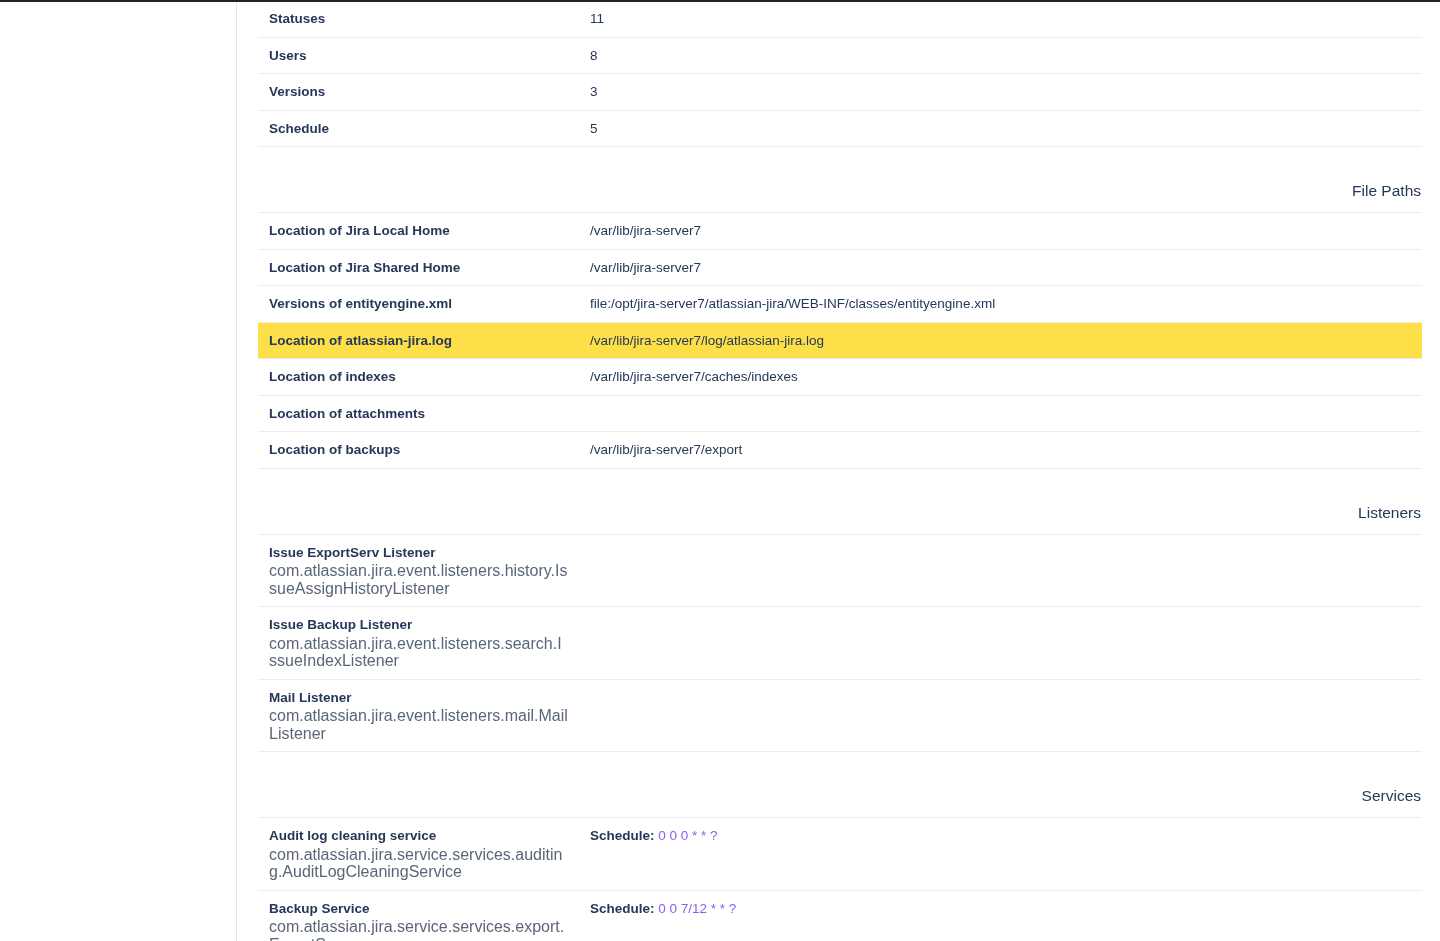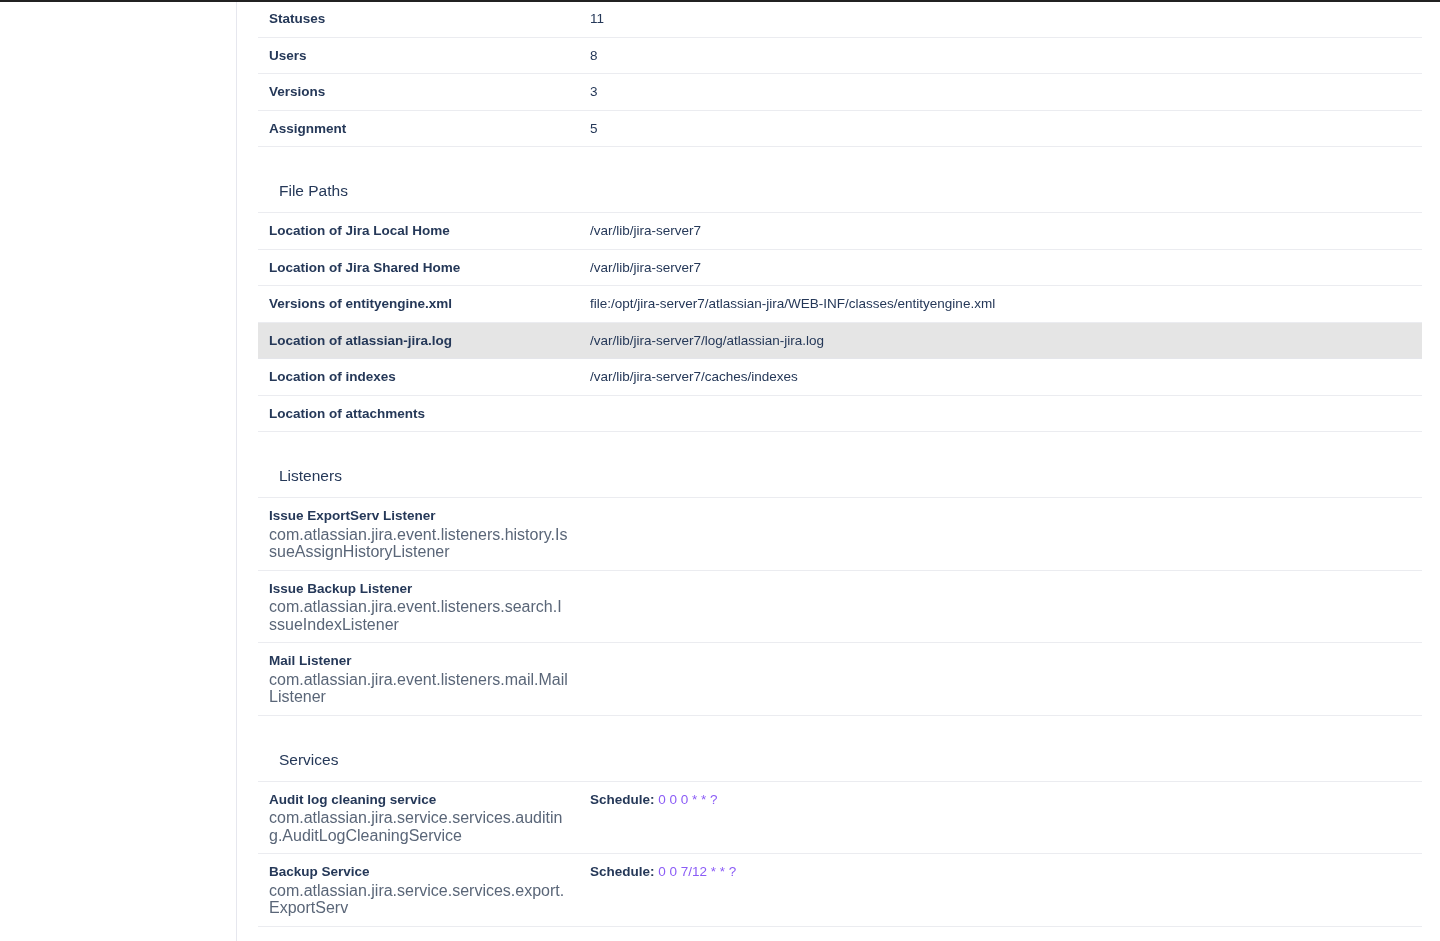--- a/index.html
+++ b/index.html
@@ -64,21 +64,21 @@
   td.col-label {
     width: 321px;
     font-weight: bold;
   }
   td.col-value {
     width: 843px;
     font-weight: normal;
   }
 
   tr.row-highlight td {
-    background: #e5e5e5;
+    background: #fde047;
     border-top: 1px solid #e4e5ea;
     border-bottom: 1px solid #e4e5ea;
   }
 
   .sub-class {
     display: block;
     font-weight: normal;
     font-size: 16px;
     line-height: 17.5px;
     color: #5a6678;
@@ -94,20 +94,21 @@
     font-size: 15.5px;
     font-weight: normal;
     color: #253858;
     padding: 0 0 0 21px;
     margin: 0;
     line-height: 20px;
   }
   .section-block {
     padding-top: 34px;
     padding-bottom: 11px;
+    text-align: right;
   }
 </style>
 </head>
 <body>
 
 <div id="top-rule"></div>
 
 <div id="page">
 
   <div id="sidebar"></div>
@@ -122,21 +123,21 @@
         </tr>
         <tr>
           <td class="col-label">Users</td>
           <td class="col-value">8</td>
         </tr>
         <tr>
           <td class="col-label">Versions</td>
           <td class="col-value">3</td>
         </tr>
         <tr>
-          <td class="col-label">Assignment</td>
+          <td class="col-label">Schedule</td>
           <td class="col-value">5</td>
         </tr>
       </tbody>
     </table>
 
     <div class="section-block">
       <h2 class="section-heading">File Paths</h2>
     </div>
 
     <table class="info-table">
@@ -158,20 +159,24 @@
           <td class="col-value">/var/lib/jira-server7/log/atlassian-jira.log</td>
         </tr>
         <tr>
           <td class="col-label">Location of indexes</td>
           <td class="col-value">/var/lib/jira-server7/caches/indexes</td>
         </tr>
         <tr>
           <td class="col-label">Location of attachments</td>
           <td class="col-value"></td>
         </tr>
+        <tr>
+          <td class="col-label">Location of backups</td>
+          <td class="col-value">/var/lib/jira-server7/export</td>
+        </tr>
       </tbody>
     </table>
 
     <div class="section-block">
       <h2 class="section-heading">Listeners</h2>
     </div>
 
     <table class="info-table">
       <tbody>
         <tr>

